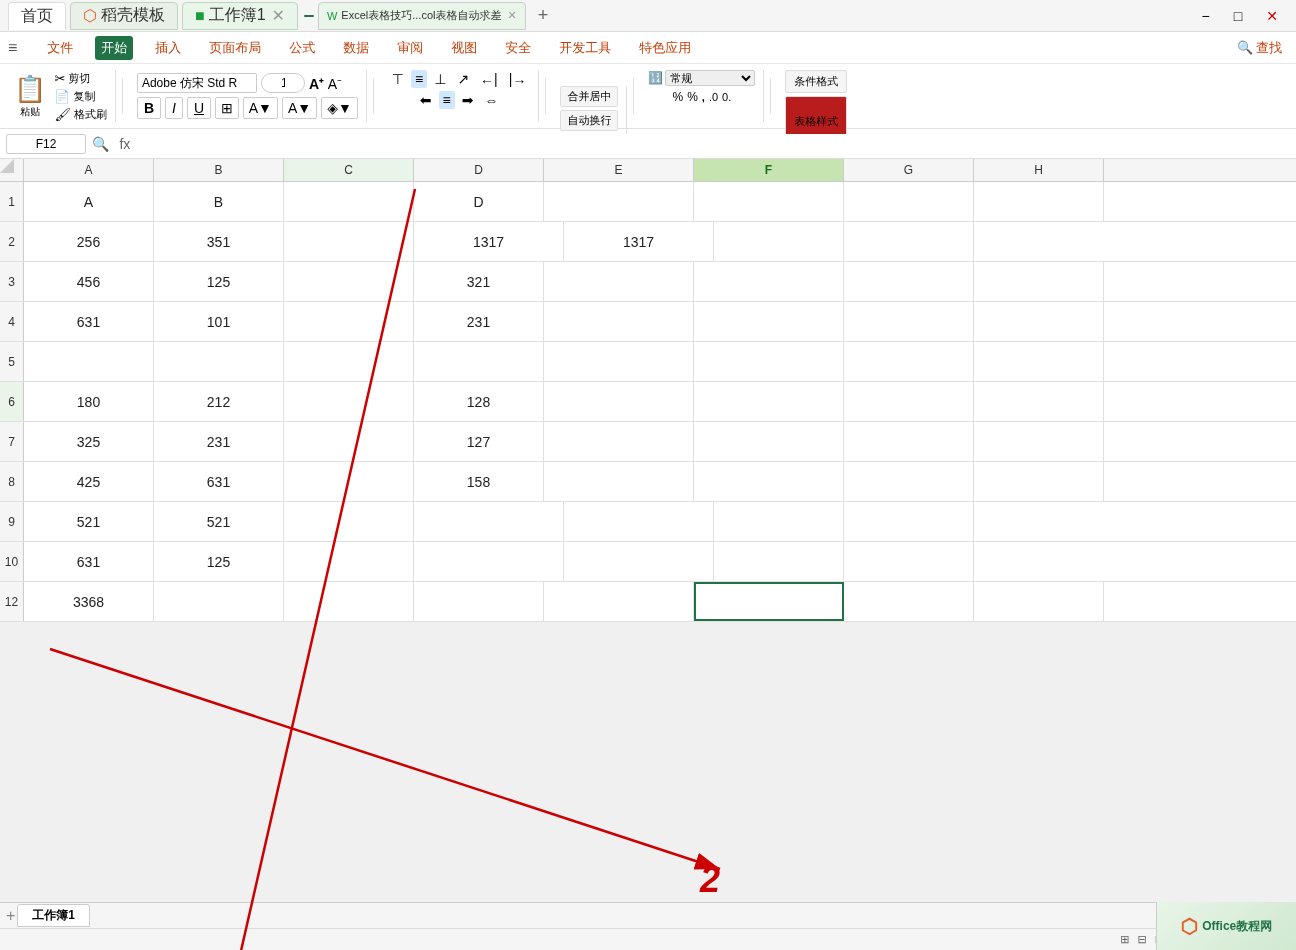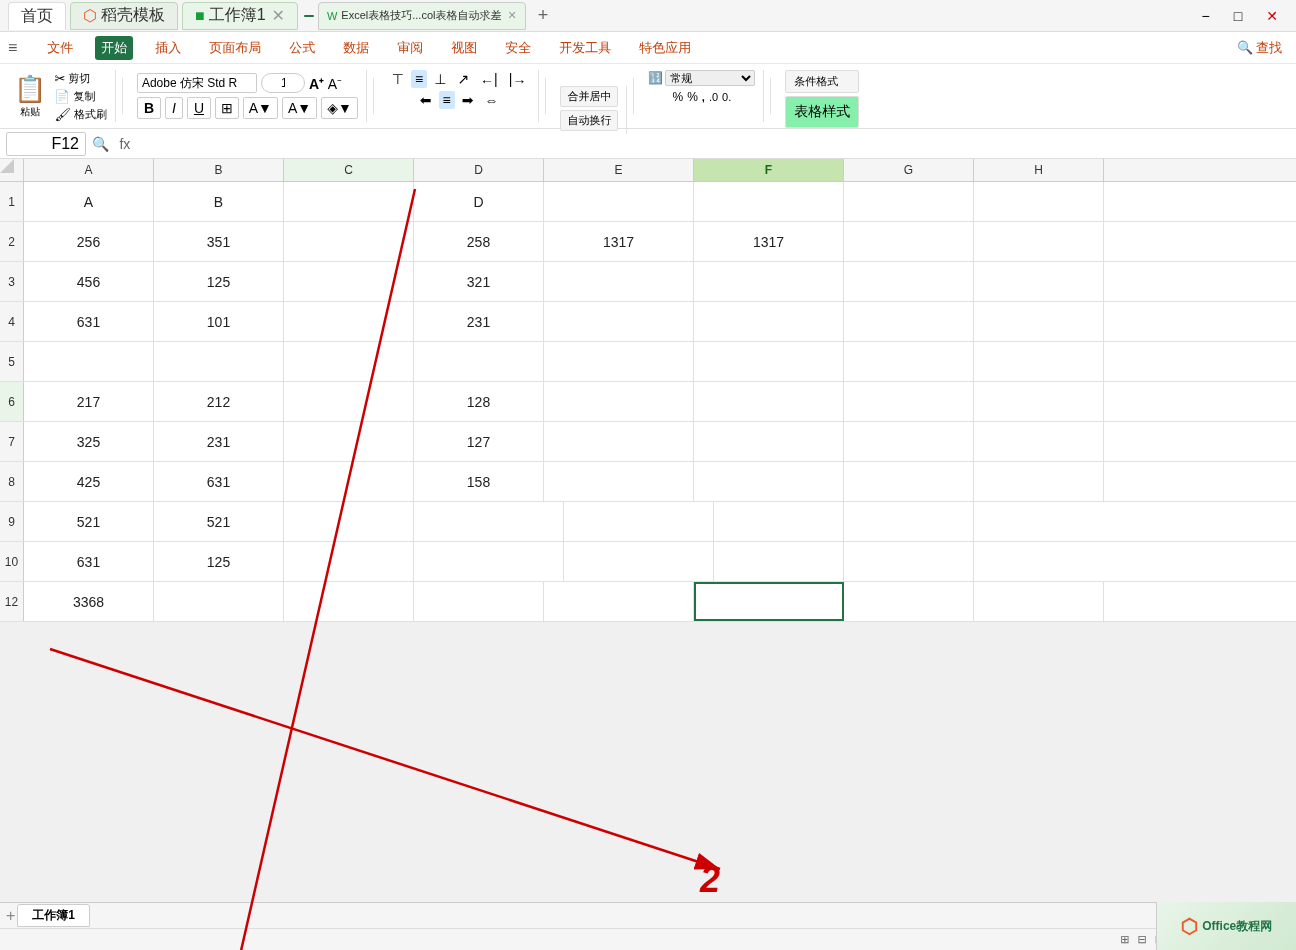--- a/index.html
+++ b/index.html
@@ -26,21 +26,21 @@
     .toolbar-group { display: flex; align-items: center; gap: 4px; border-right: 1px solid #e0e0e0; padding: 0 8px; height: 52px; }
     .toolbar-group:last-child { border-right: none; }
     .font-name-box { border: 1px solid #ccc; padding: 2px 4px; width: 120px; font-size: 12px; border-radius: 2px; }
     .font-size-box { border: 1px solid #ccc; padding: 2px 19px; width: 44px; font-size: 12px; border-radius: 10px; text-align: center; }
     .bold-btn { font-weight: bold; font-size: 14px; padding: 2px 6px; border: 1px solid #ccc; border-radius: 2px; cursor: pointer; background: #fff; }
     .italic-btn { font-style: italic; font-size: 14px; padding: 2px 6px; border: 1px solid #ccc; border-radius: 2px; cursor: pointer; background: #fff; }
     .underline-btn { text-decoration: underline; font-size: 14px; padding: 2px 6px; border: 1px solid #ccc; border-radius: 2px; cursor: pointer; background: #fff; }
 
     
     .formula-bar { display: flex; align-items: center; background: #fff; border-bottom: 1px solid #ddd; height: 30px; padding: 0 6px; gap: 6px; }
-    .cell-ref { border: 1px solid #ccc; padding: 2px 6px; width: 80px; font-size: 16px; text-align: right; border-radius: 2px; }
+    .cell-ref { border: 1px solid #ccc; padding: 2px 6px; width: 80px; font-size: 12px; text-align: center; border-radius: 2px; }
     .formula-icon { color: #666; font-size: 14px; margin: 0 4px; }
     .formula-input { flex: 1; border: none; outline: none; font-size: 13px; padding: 2px 4px; }
 
     
     .spreadsheet { display: flex; flex-direction: column; background: #fff; }
 
     
     .col-headers { display: flex; background: #f5f5f5; border-bottom: 1px solid #ccc; }
     .corner-cell { width: 24px; min-width: 24px; border-right: 1px solid #ccc; background: #f5f5f5; }
     .col-header { text-align: center; font-size: 12px; color: #333; border-right: 1px solid #ccc; padding: 4px 0; display: flex; align-items: center; justify-content: center; background: #f5f5f5; cursor: pointer; user-select: none; }
@@ -217,21 +217,21 @@
         <span style="font-size:11px; font-weight:bold; cursor:pointer;">,</span>
         <span style="font-size:11px; cursor:pointer;">.0</span>
         <span style="font-size:11px; cursor:pointer;">0.</span>
       </div>
     </div>
     <div class="toolbar-separator"></div>
 
     <div class="toolbar-group" style="flex-direction:column; gap:4px;">
       <div style="display:flex; flex-direction:column; gap:3px;">
         <div style="font-size:11px; padding:3px 8px; border:1px solid #ddd; border-radius:2px; cursor:pointer; background:#f5f5f5; white-space:nowrap;">条件格式</div>
-        <div style="font-size:14px; padding:6px 8px; border:1px solid #ddd; border-radius:2px; cursor:pointer; background:#86efac; white-space:nowrap;">表格样式</div>
+        <div style="font-size:11px; padding:17px 8px; border:1px solid #ddd; border-radius:2px; cursor:pointer; background:#b91c1c; white-space:nowrap;">表格样式</div>
       </div>
     </div>
   </div>
 </div>
 
 <div class="formula-bar">
   <input class="cell-ref" type="text" value="F12" style="">
   <span style="color:#888; font-size:14px;">🔍</span>
   <span class="formula-icon">fx</span>
   <input class="formula-input" type="text" value="" style="">
@@ -267,21 +267,20 @@
       <div class="cell col-f"></div>
       <div class="cell col-g"></div>
       <div class="cell col-h"></div>
     </div>
 
     <div class="sheet-row row-height">
       <div class="row-header">2</div>
       <div class="cell col-a">256</div>
       <div class="cell col-b">351</div>
       <div class="cell col-c"></div>
-      <div class="cell col-d">258</div>
       <div class="cell col-e">1317</div>
       <div class="cell col-f">1317</div>
       <div class="cell col-g"></div>
       <div class="cell col-h"></div>
     </div>
 
     <div class="sheet-row row-height">
       <div class="row-header">3</div>
       <div class="cell col-a">456</div>
       <div class="cell col-b">125</div>
@@ -312,21 +311,21 @@
       <div class="cell col-c"></div>
       <div class="cell col-d"></div>
       <div class="cell col-e"></div>
       <div class="cell col-f"></div>
       <div class="cell col-g"></div>
       <div class="cell col-h"></div>
     </div>
 
     <div class="sheet-row row-height">
       <div class="row-header highlighted">6</div>
-      <div class="cell col-a">217</div>
+      <div class="cell col-a">180</div>
       <div class="cell col-b">212</div>
       <div class="cell col-c"></div>
       <div class="cell col-d">128</div>
       <div class="cell col-e"></div>
       <div class="cell col-f"></div>
       <div class="cell col-g"></div>
       <div class="cell col-h"></div>
     </div>
 
     <div class="sheet-row row-height">

